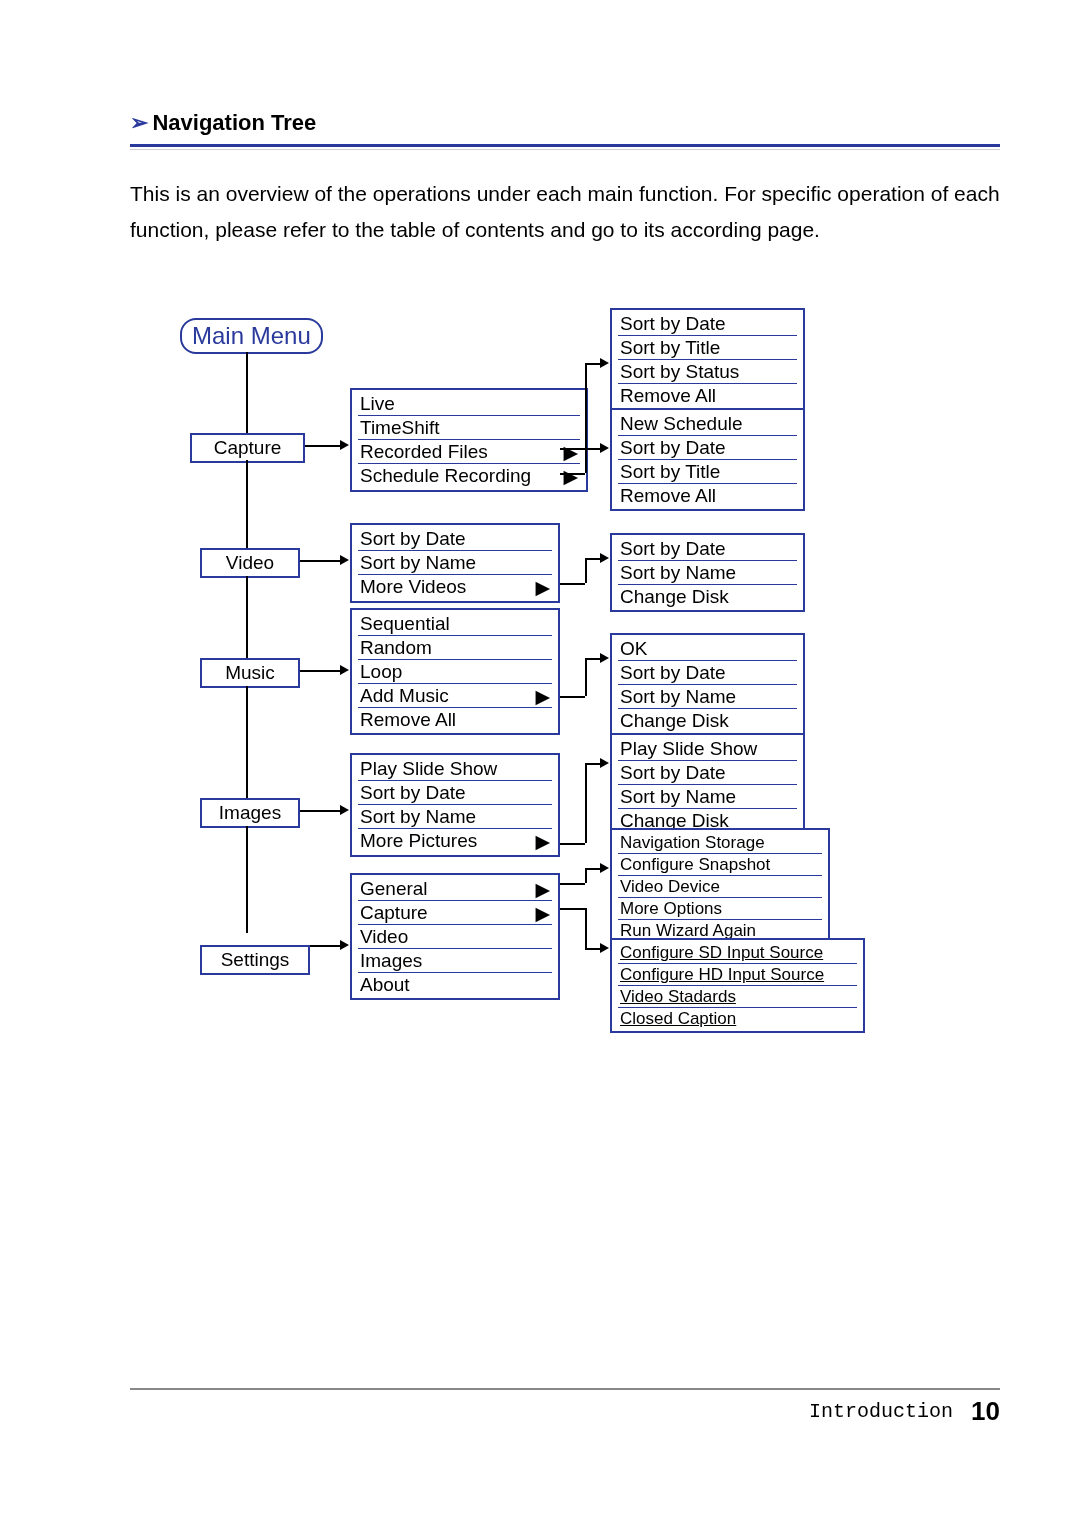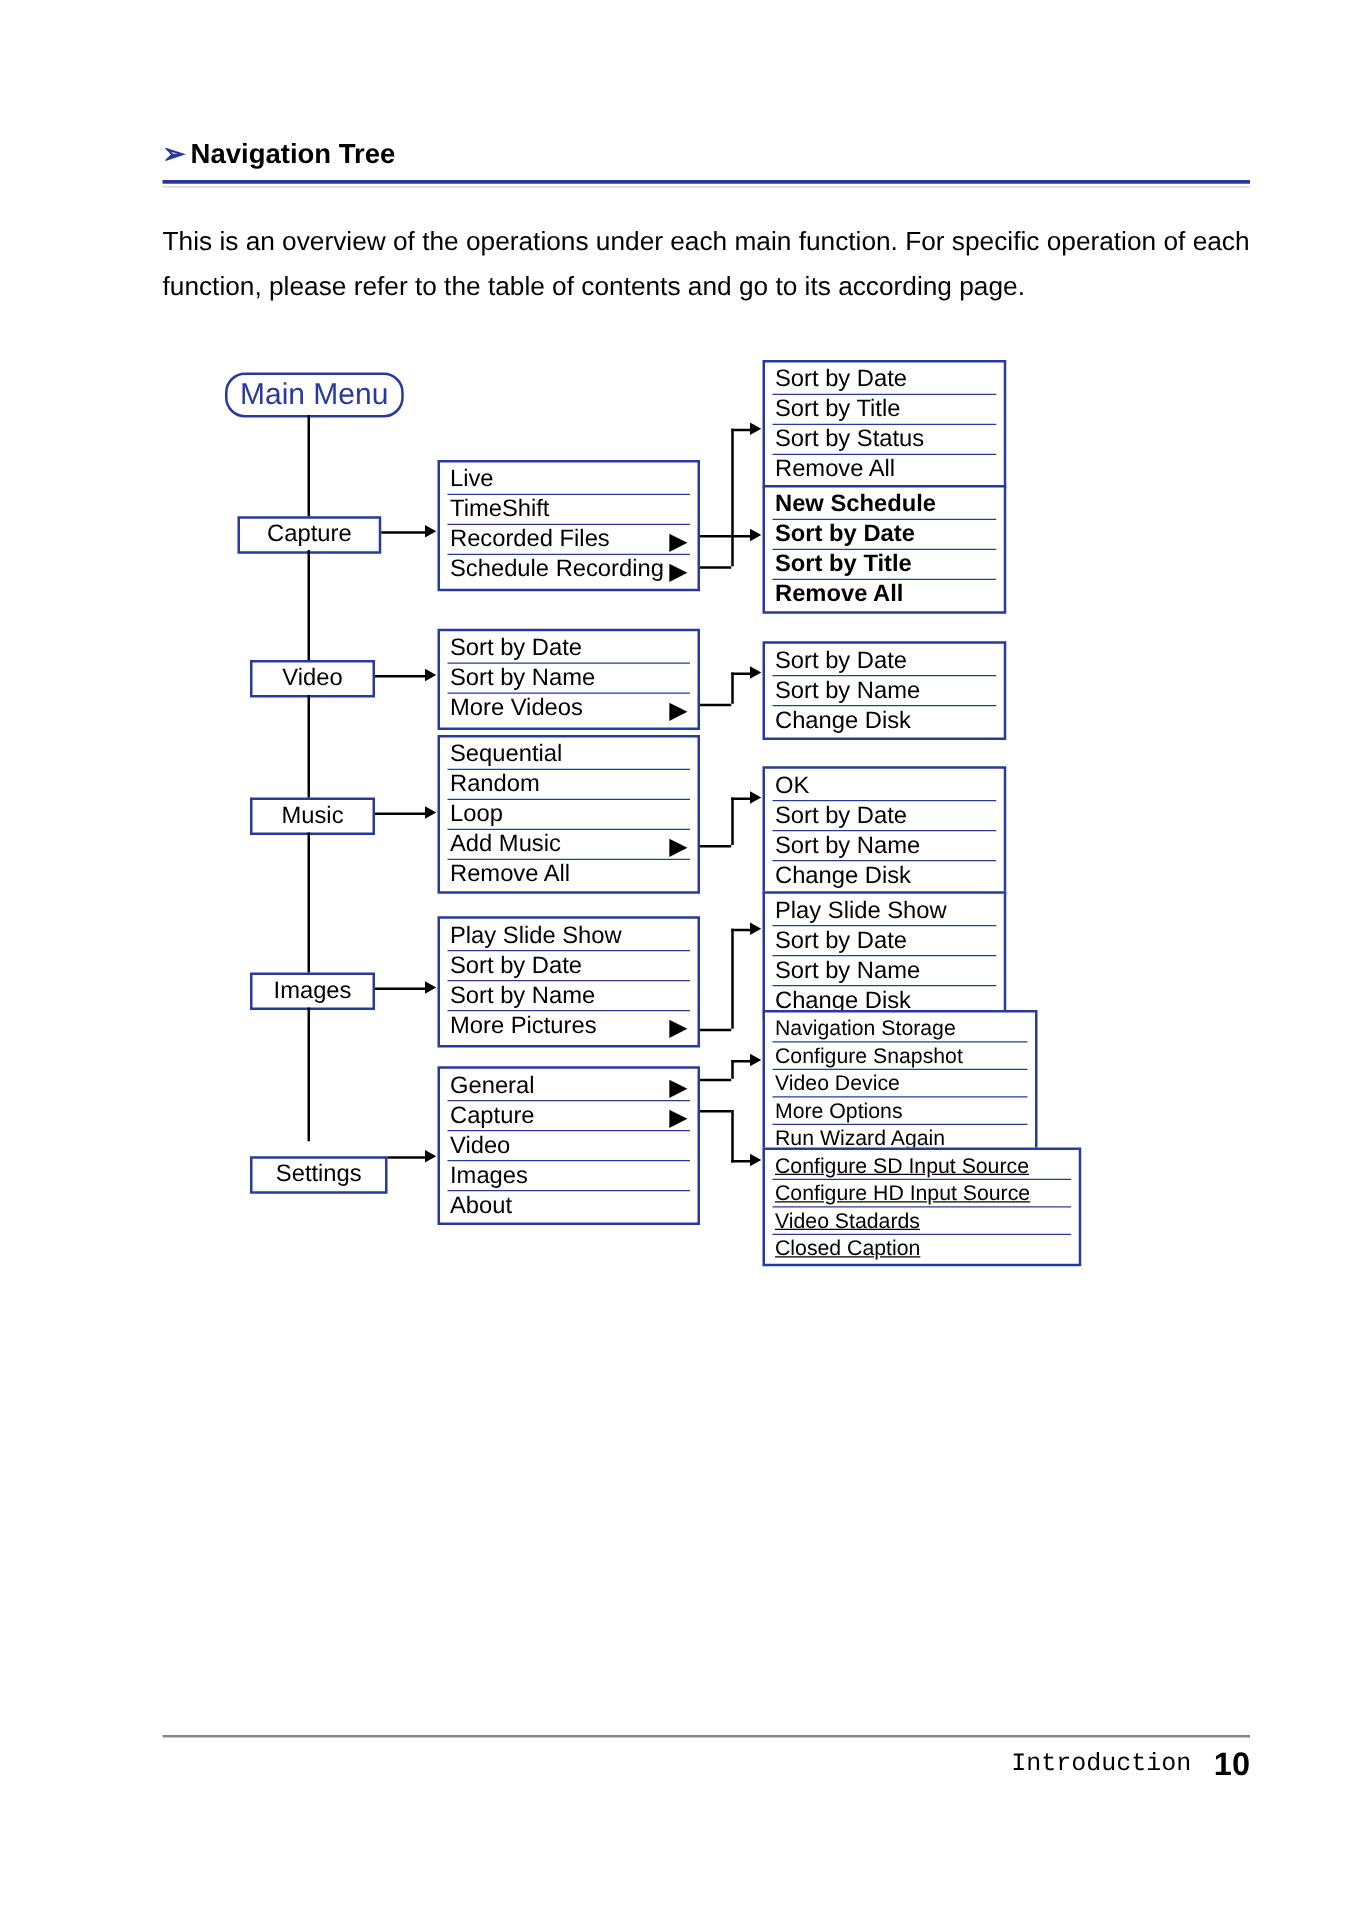--- a/index.html
+++ b/index.html
@@ -20,21 +20,21 @@
 .heading{
   font-weight:bold;
   font-size:22px;
   color:#000;
   padding-bottom:8px;
   border-bottom:3px solid var(--blue);
   margin-bottom:2px;
 }
 .heading .arrw{color:var(--blue);margin-right:4px;}
 .thin-rule{border-top:1px solid var(--grey-line);margin-bottom:26px;}
-.intro{font-size:21px;line-height:36px;color:#000;margin-bottom:40px;}
+.intro{font-size:21px;line-height:36px;color:#000;margin-bottom:60px;}
 
 .diagram{position:relative;width:830px;height:790px;margin-left:20px;}
 .box{
   position:absolute;
   border:2px solid var(--blue);
   background:#fff;
   font-size:19px;
   padding:2px 6px 2px 6px;
 }
 .mainmenu{
@@ -84,41 +84,41 @@
   <div class="box" style="left:50px;top:350px;width:100px;text-align:center;">Music</div>
   <div class="box" style="left:50px;top:490px;width:100px;text-align:center;">Images</div>
   <div class="box" style="left:50px;top:625px;width:110px;text-align:center;margin-top:12px;">Settings</div>
 
   <div class="v" style="left:96px;top:44px;height:81px;"></div>
   <div class="v" style="left:96px;top:152px;height:88px;"></div>
   <div class="v" style="left:96px;top:268px;height:82px;"></div>
   <div class="v" style="left:96px;top:378px;height:112px;"></div>
   <div class="v" style="left:96px;top:518px;height:107px;"></div>
 
-  <div class="box" style="left:200px;top:80px;width:210px;">
+  <div class="box" style="left:200px;top:80px;width:238px;">
     <div class="row">Live</div>
     <div class="row">TimeShift</div>
     <div class="row"><span>Recorded Files</span><span style="float:right;">▶</span></div>
     <div class="row"><span>Schedule Recording</span><span style="float:right;">▶</span></div>
   </div>
   <div class="h" style="left:155px;top:137px;width:36px;"></div>
   <div class="ar-r" style="left:190px;top:132px;"></div>
 
   <div class="box" style="left:460px;top:0px;width:195px;">
     <div class="row">Sort by Date</div>
     <div class="row">Sort by Title</div>
     <div class="row">Sort by Status</div>
     <div class="row">Remove All</div>
   </div>
   <div class="h" style="left:410px;top:140px;width:25px;"></div>
   <div class="v" style="left:435px;top:55px;height:85px;"></div>
   <div class="h" style="left:435px;top:55px;width:16px;"></div>
   <div class="ar-r" style="left:450px;top:50px;"></div>
 
-  <div class="box" style="left:460px;top:100px;width:195px;font-weight:bold;">
+  <div class="box" style="left:460px;top:100px;width:195px;">
     <div class="row">New Schedule</div>
     <div class="row">Sort by Date</div>
     <div class="row">Sort by Title</div>
     <div class="row">Remove All</div>
   </div>
   <div class="h" style="left:410px;top:165px;width:25px;"></div>
   <div class="v" style="left:435px;top:140px;height:25px;"></div>
   <div class="h" style="left:435px;top:140px;width:16px;"></div>
   <div class="ar-r" style="left:450px;top:135px;"></div>
 

